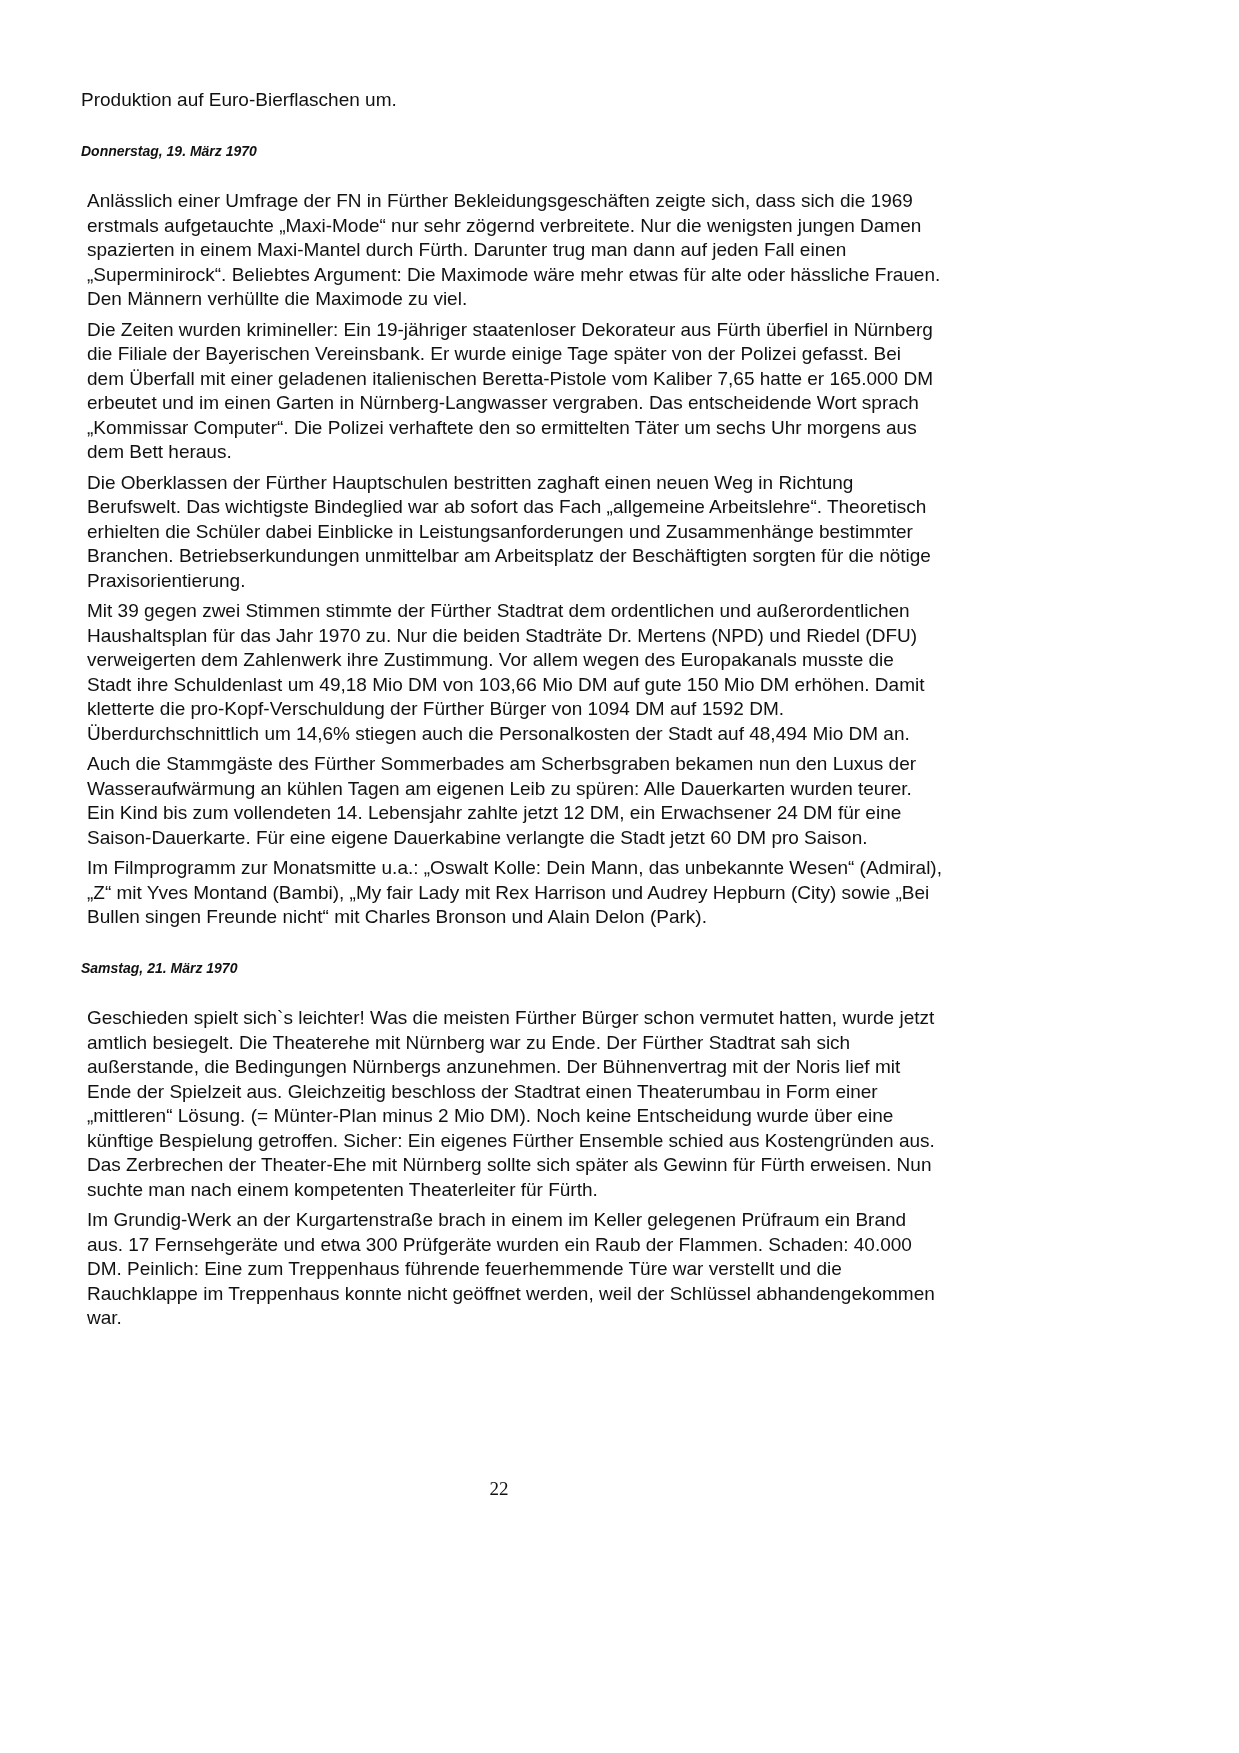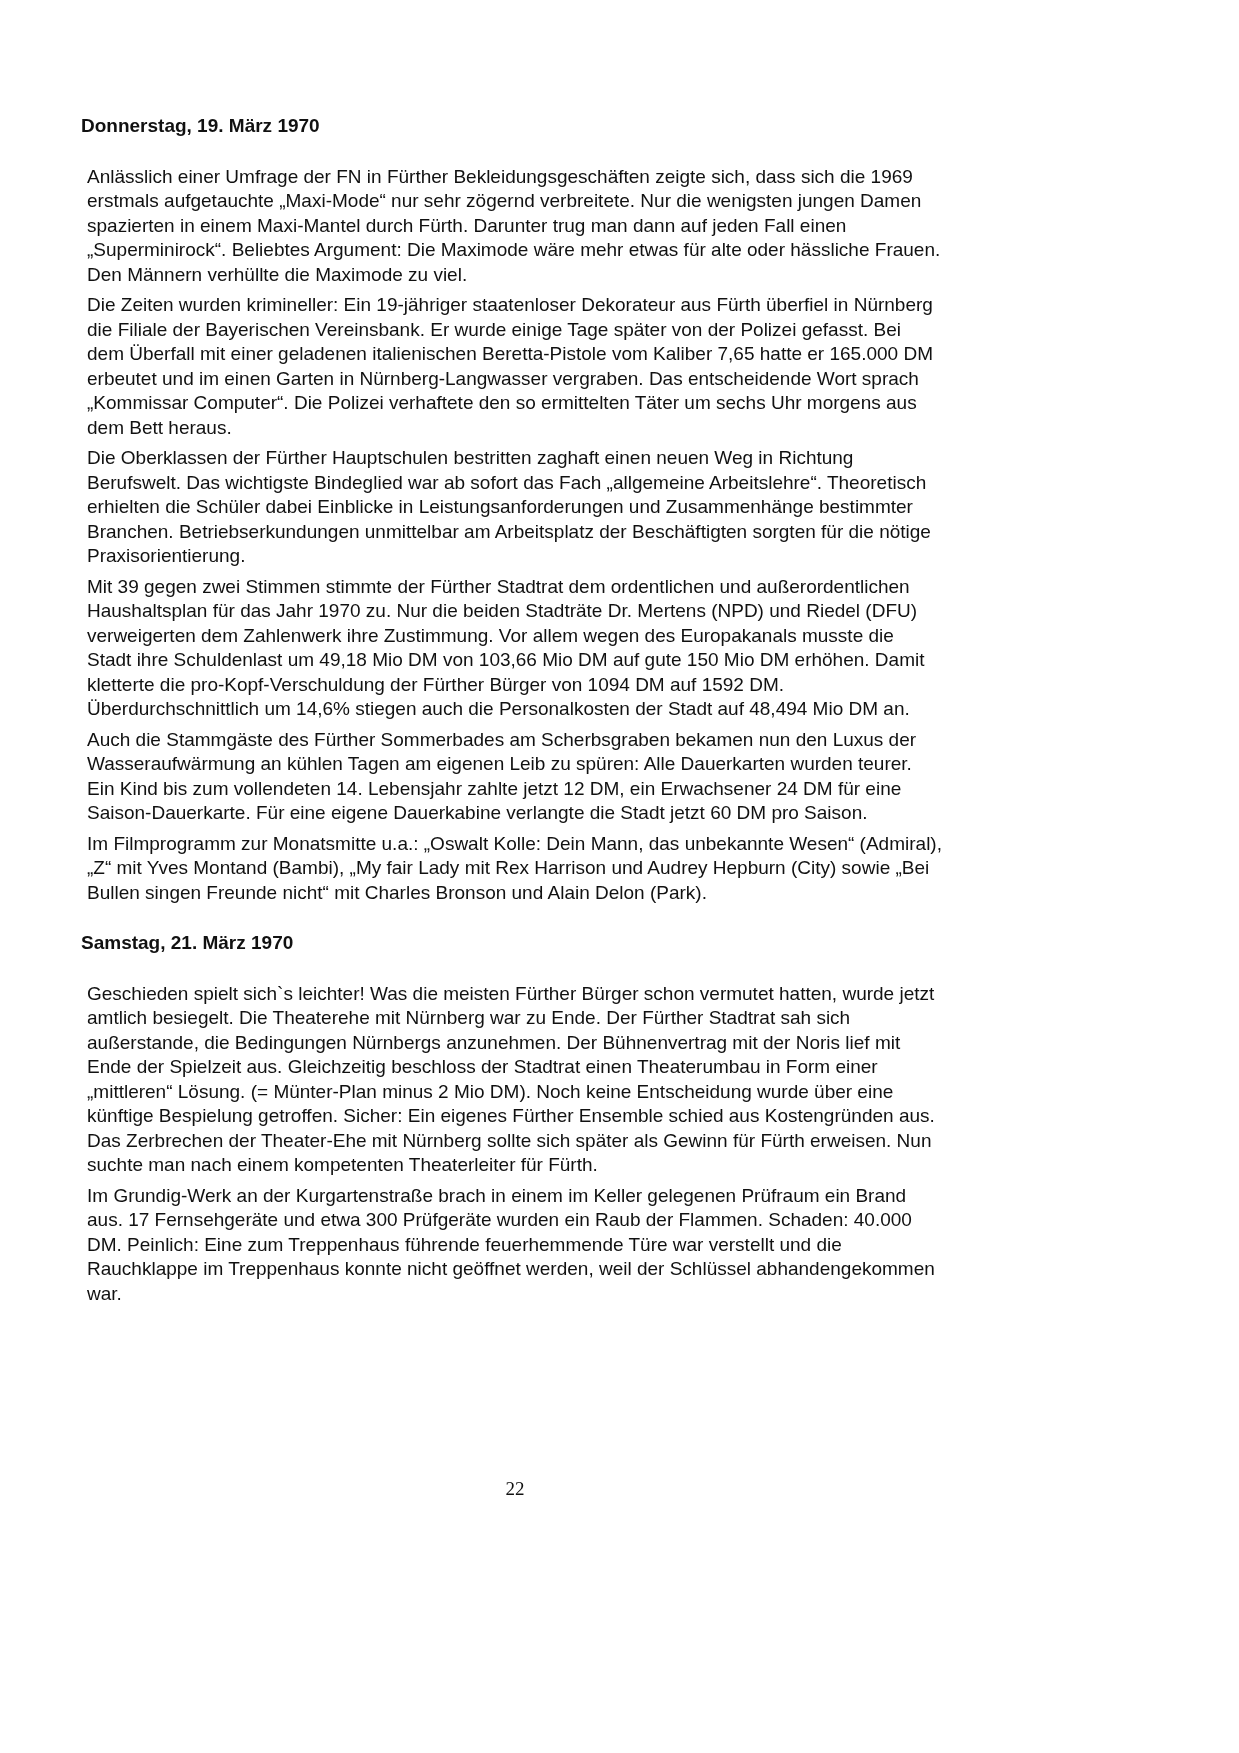--- a/index.html
+++ b/index.html
@@ -23,43 +23,45 @@
     line-height: 24.5px;
     text-align: left;
   }
   .body-text {
     margin: 6px;
   }
   .intro {
     margin: 0 0 0 0;
   }
   h2.heading {
-    font-size: 19px;
+    font-size: 14px;
     line-height: 24.5px;
     font-weight: bold;
     margin: 26px 0 26px 0;
+    font-style: italic;
   }
   section {
     margin: 0;
   }
   .page-number {
     position: absolute;
     top: 1478px;
-    left: 81px;
+    left: 65px;
     width: 868px;
     text-align: center;
     font-size: 19px;
     font-family: "Liberation Serif", serif;
     color: #111111;
   }
 </style>
 </head>
 <body>
 
 <div class="content">
+  <p class="body-text intro">Produktion auf Euro-Bierflaschen um.</p>
   <div id="sections">
       <section>
         <h2 class="heading">Donnerstag, 19. März 1970</h2>
         <p class="body-text">Anlässlich einer Umfrage der FN in Fürther Bekleidungsgeschäften zeigte sich, dass sich die 1969 erstmals aufgetauchte „Maxi-Mode“ nur sehr zögernd verbreitete. Nur die wenigsten jungen Damen spazierten in einem Maxi-Mantel durch Fürth. Darunter trug man dann auf jeden Fall einen „Superminirock“. Beliebtes Argument: Die Maximode wäre mehr etwas für alte oder hässliche Frauen. Den Männern verhüllte die Maximode zu viel.</p>
         <p class="body-text">Die Zeiten wurden krimineller: Ein 19-jähriger staatenloser Dekorateur aus Fürth überfiel in Nürnberg die Filiale der Bayerischen Vereinsbank. Er wurde einige Tage später von der Polizei gefasst. Bei dem Überfall mit einer geladenen italienischen Beretta-Pistole vom Kaliber 7,65 hatte er 165.000 DM erbeutet und im einen Garten in Nürnberg-Langwasser vergraben. Das entscheidende Wort sprach „Kommissar Computer“. Die Polizei verhaftete den so ermittelten Täter um sechs Uhr morgens aus dem Bett heraus.</p>
         <p class="body-text">Die Oberklassen der Fürther Hauptschulen bestritten zaghaft einen neuen Weg in Richtung Berufswelt. Das wichtigste Bindeglied war ab sofort das Fach „allgemeine Arbeitslehre“. Theoretisch erhielten die Schüler dabei Einblicke in Leistungsanforderungen und Zusammenhänge bestimmter Branchen. Betriebserkundungen unmittelbar am Arbeitsplatz der Beschäftigten sorgten für die nötige Praxisorientierung.</p>
       </section>
       <section>
         <p class="body-text">Mit 39 gegen zwei Stimmen stimmte der Fürther Stadtrat dem ordentlichen und außerordentlichen Haushaltsplan für das Jahr 1970 zu. Nur die beiden Stadträte Dr. Mertens (NPD) und Riedel (DFU) verweigerten dem Zahlenwerk ihre Zustimmung. Vor allem wegen des Europakanals musste die Stadt ihre Schuldenlast um 49,18 Mio DM von 103,66 Mio DM auf gute 150 Mio DM erhöhen. Damit kletterte die pro-Kopf-Verschuldung der Fürther Bürger von 1094 DM auf 1592 DM. Überdurchschnittlich um 14,6% stiegen auch die Personalkosten der Stadt auf 48,494 Mio DM an.</p>
         <p class="body-text">Auch die Stammgäste des Fürther Sommerbades am Scherbsgraben bekamen nun den Luxus der Wasseraufwärmung an kühlen Tagen am eigenen Leib zu spüren: Alle Dauerkarten wurden teurer. Ein Kind bis zum vollendeten 14. Lebensjahr zahlte jetzt 12 DM, ein Erwachsener 24 DM für eine Saison-Dauerkarte. Für eine eigene Dauerkabine verlangte die Stadt jetzt 60 DM pro Saison.</p>

